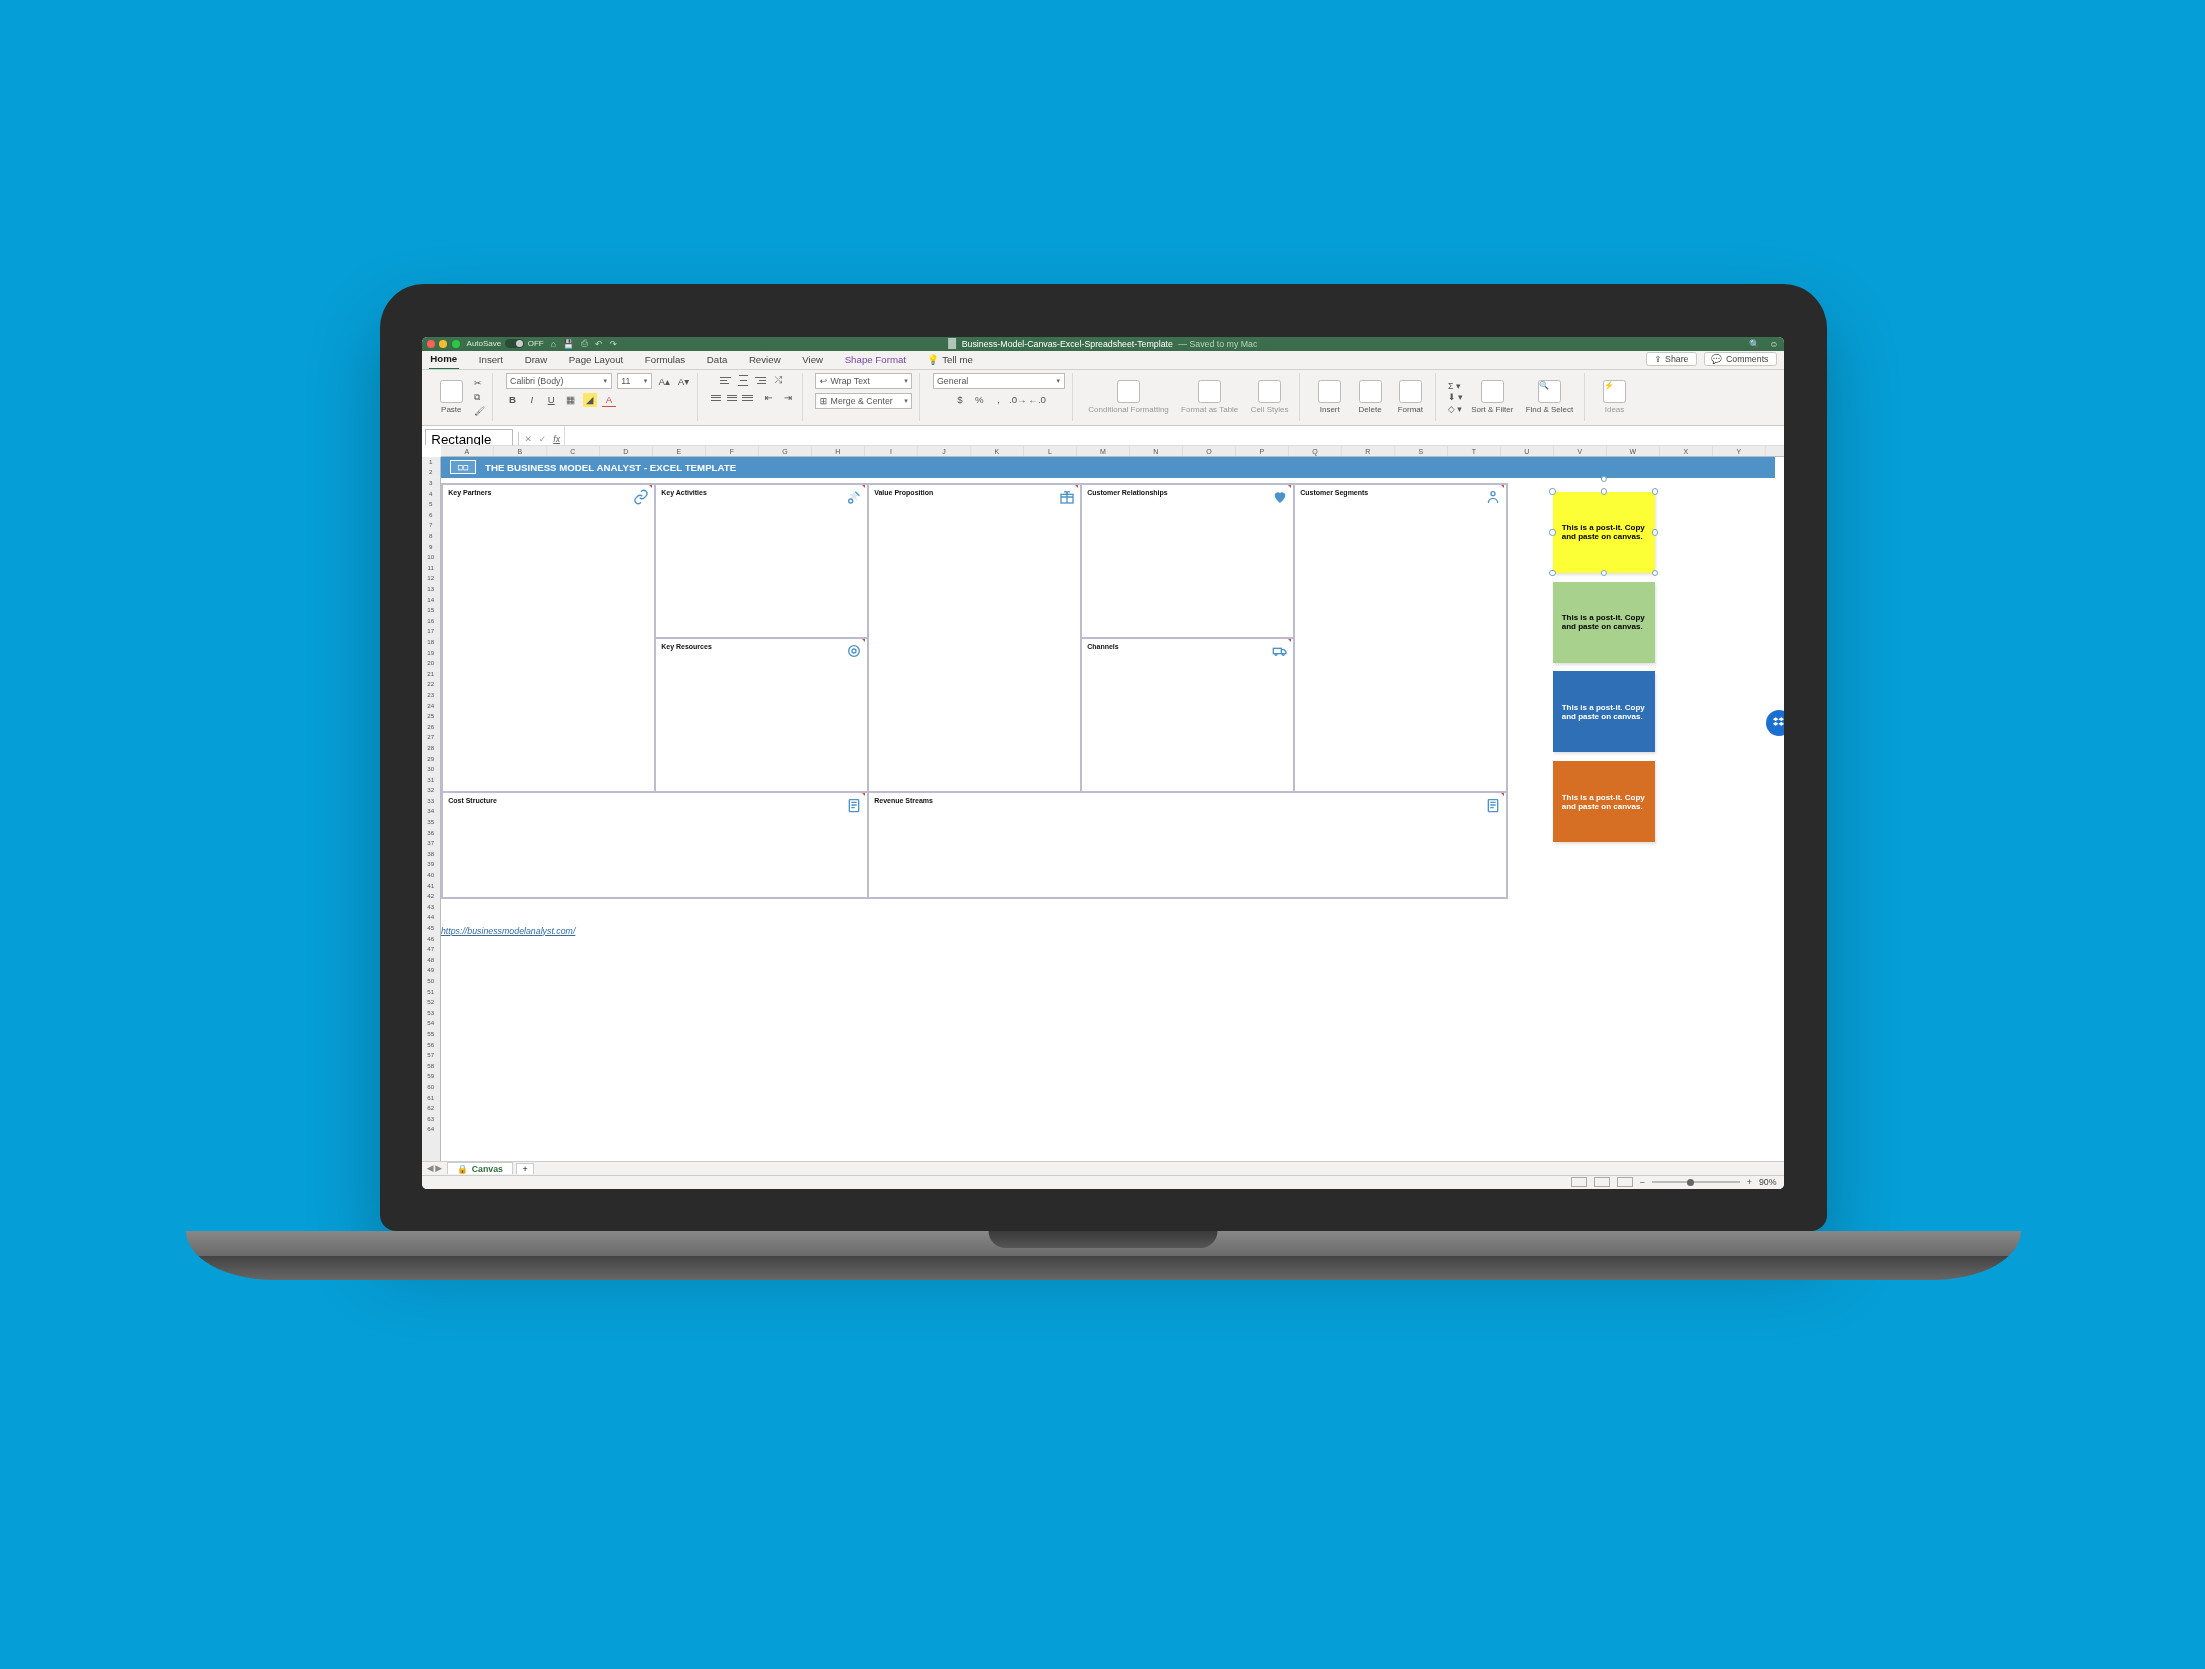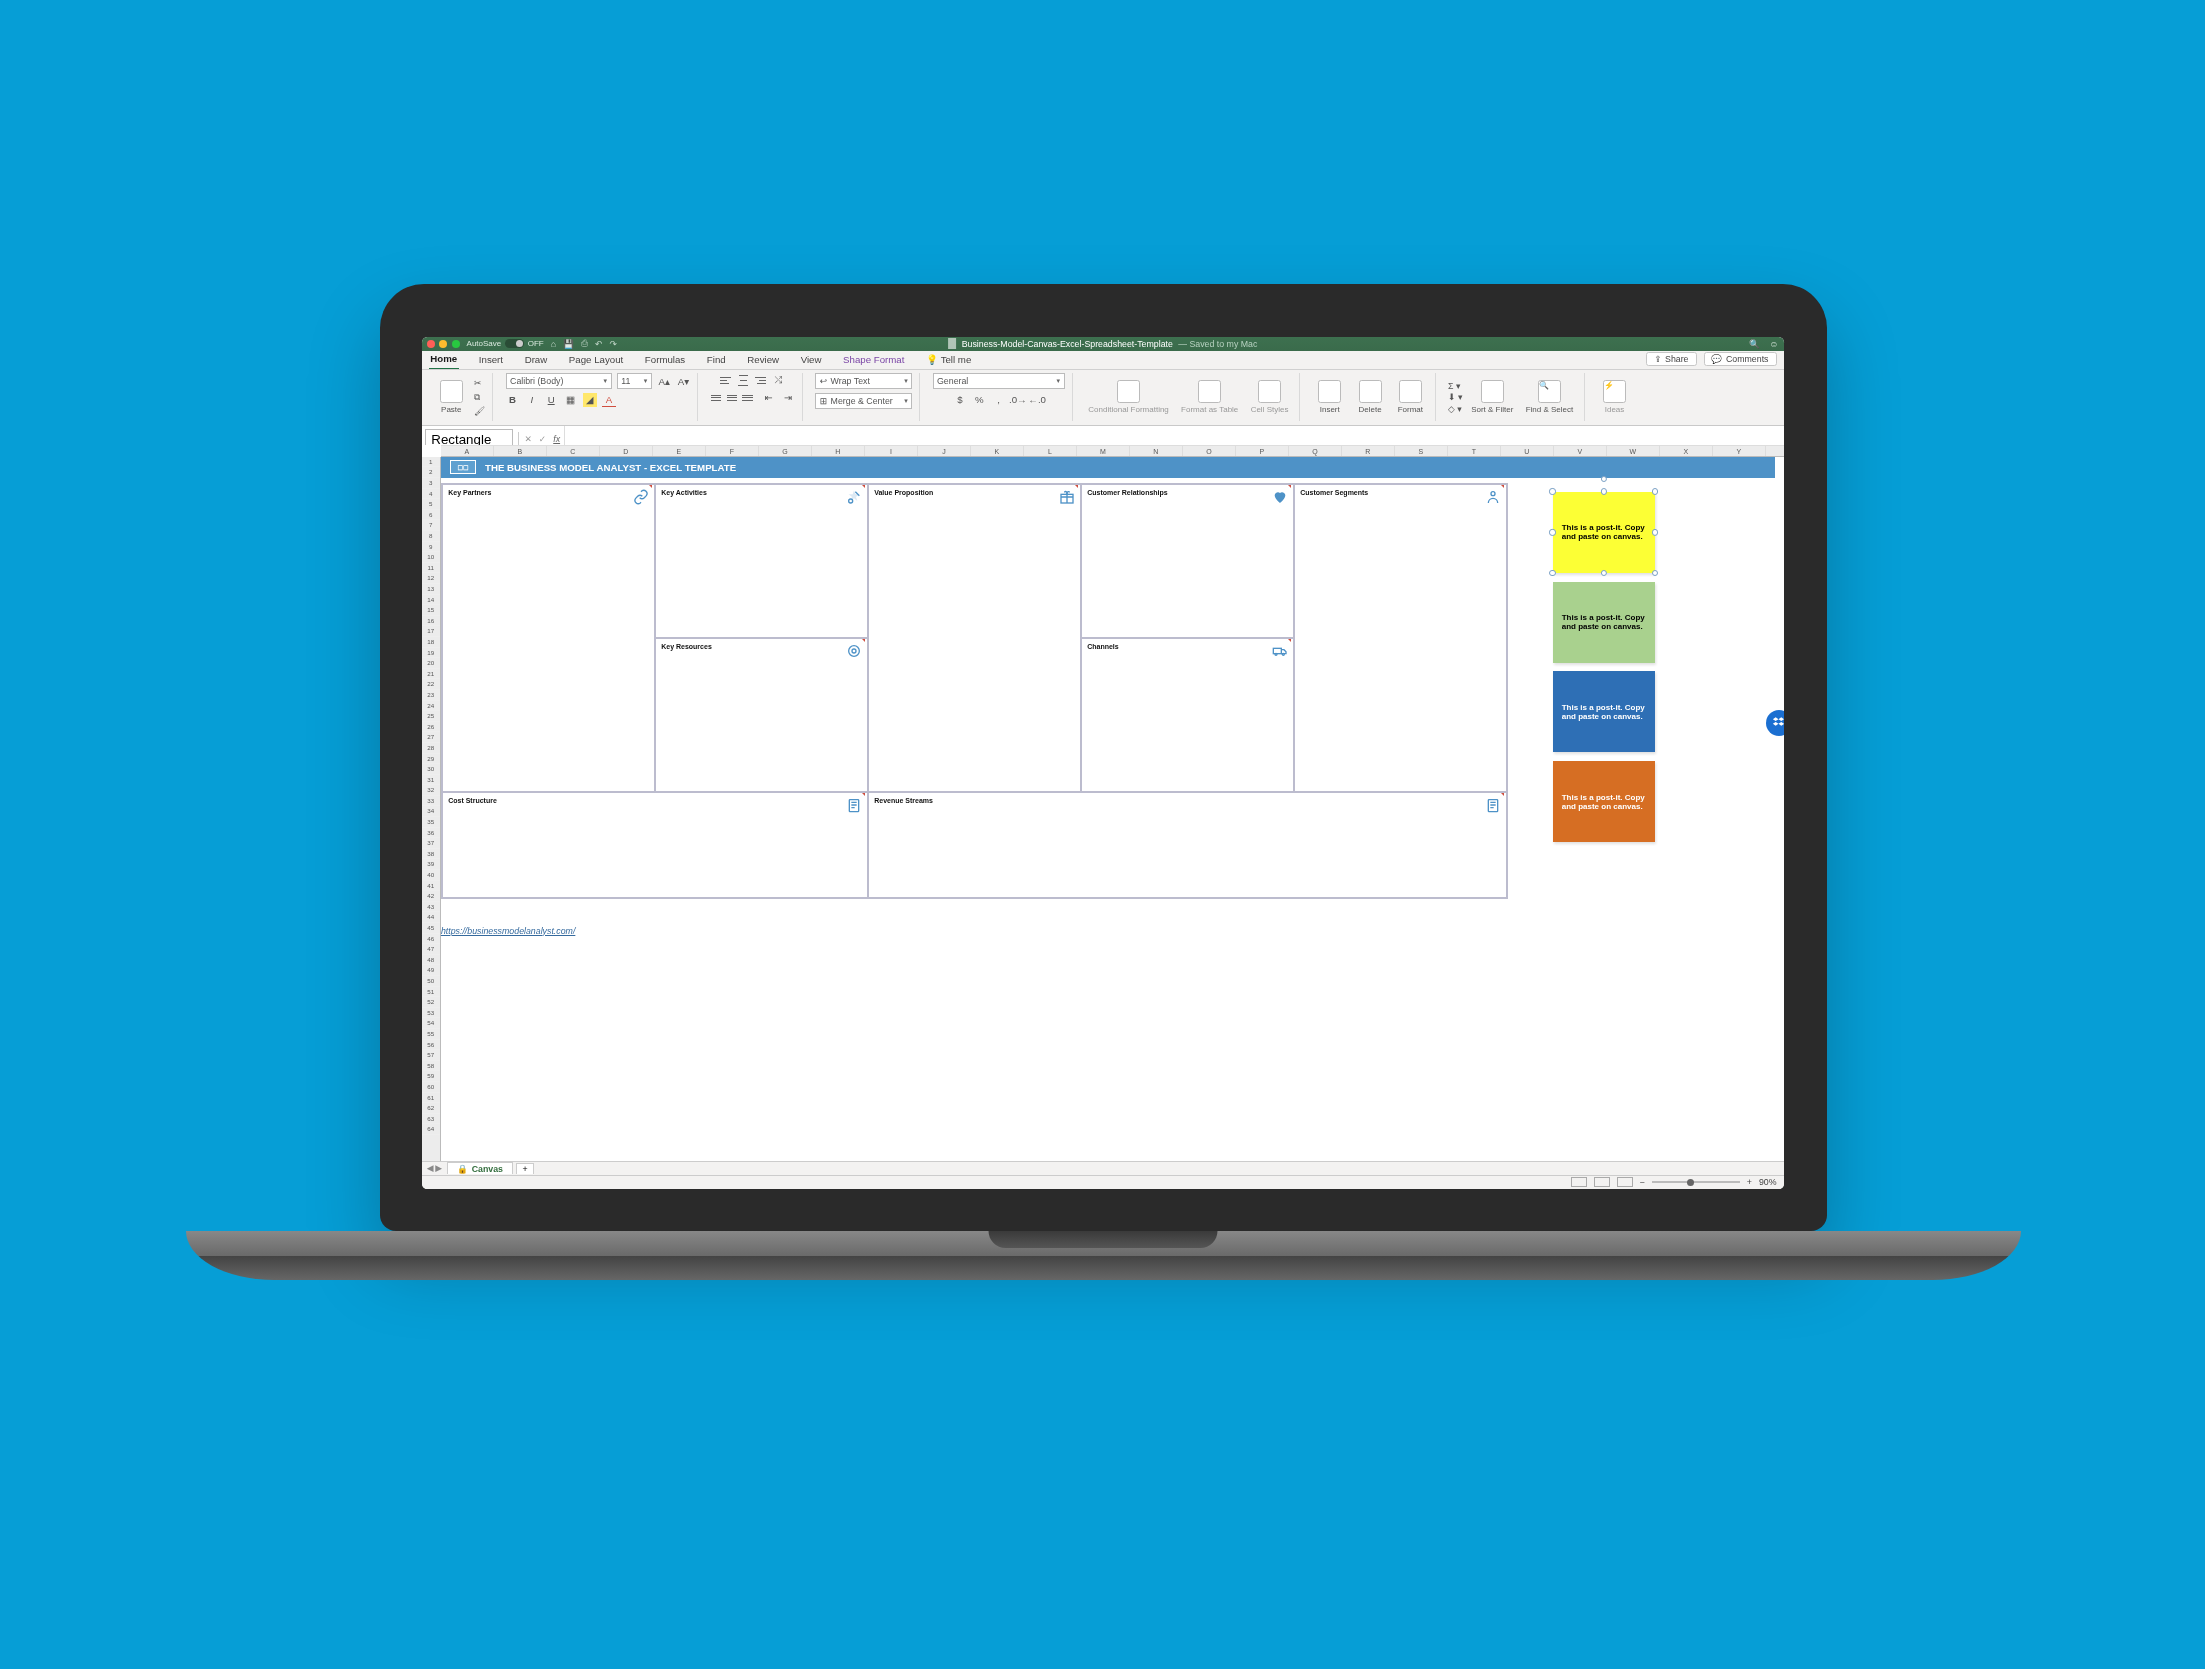--- a/index.html
+++ b/index.html
@@ -320,21 +320,21 @@
           <span>☺</span>
         </div>
       </div>
 
       <div class="tabs">
         <span class="tab active">Home</span>
         <span class="tab">Insert</span>
         <span class="tab">Draw</span>
         <span class="tab">Page Layout</span>
         <span class="tab">Formulas</span>
-        <span class="tab">Find</span>
+        <span class="tab">Data</span>
         <span class="tab">Review</span>
         <span class="tab">View</span>
         <span class="tab context">Shape Format</span>
         <span class="tab">💡 <span>Tell me</span></span>
         <div class="right">
           <div class="pill">⇪ <span>Share</span></div>
           <div class="pill">💬 <span>Comments</span></div>
         </div>
       </div>
 

